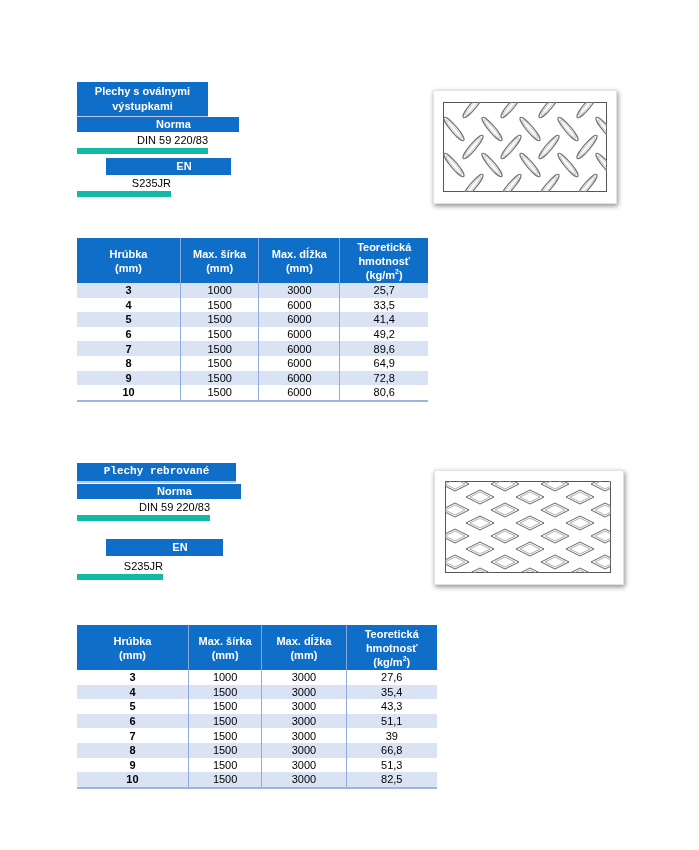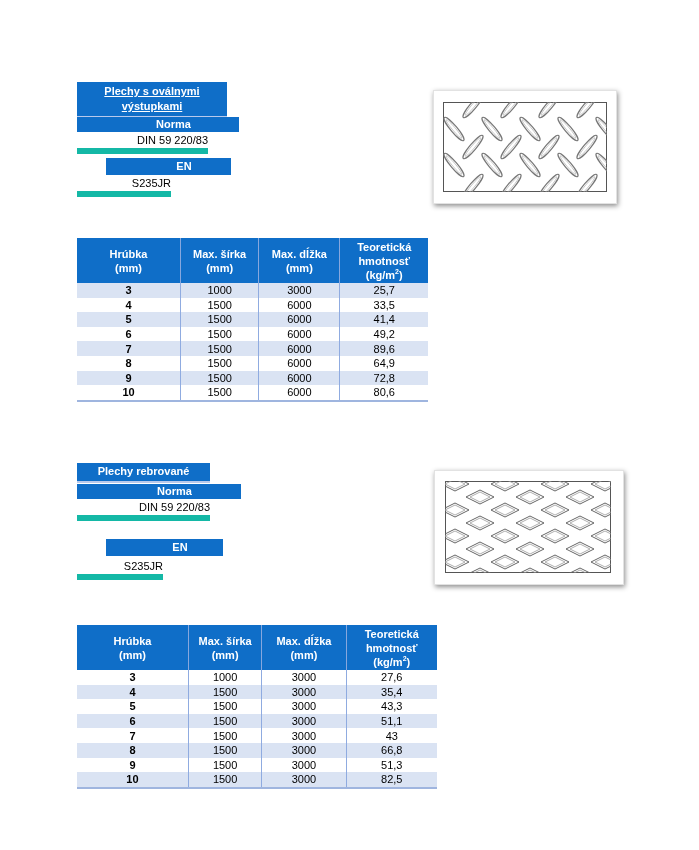--- a/index.html
+++ b/index.html
@@ -20,21 +20,21 @@
   table.spec td:first-child { border-left: none; font-weight: bold; }
   table.spec tr.alt td { background: #dae3f3; }
   table.spec tr.last td { border-bottom: 2px solid #9fb5df; }
   sup { font-size: 7px; line-height: 0; }
   .plate { position: absolute; background: #fff; box-shadow: 1px 2px 5px rgba(0,0,0,0.45); border: 1px solid #e2e2e2; }
   .plate svg { position: absolute; }
 </style>
 </head>
 <body>
 
-<div class="abs hdr title-box" style="left:77px; top:82px; width:150px;text-decoration:underline;">
+<div class="abs hdr title-box" style="left:77px; top:82px; width:131px;">
   <div>Plechy s oválnymi</div>
   <div>výstupkami</div>
 </div>
 <div class="abs hdr norma-box" style="left:77px; top:117px; width:131px;">Norma</div>
 <div class="abs valcell val-line" style="left:77px; top:132px; width:131px;">DIN 59 220/83</div>
 
 <div class="abs hdr en-box" style="left:77px; top:158px; width:94px;">EN</div>
 <div class="abs valcell val-line" style="left:77px; top:175px; width:94px;">S235JR</div>
 
 <div class="plate" style="left:433px; top:90px; width:182px; height:112px;">
@@ -143,21 +143,21 @@
       </tr>
       <tr class="last">
         <td>10</td>
         <td>1500</td>
         <td>6000</td>
         <td>80,6</td>
       </tr>
     </tbody>
 </table>
 
-<div class="abs hdr title-box" style="left:77px; top:463px; width:133px; padding:1px 0 2px 0;">
+<div class="abs hdr title-box" style="left:77px; top:463px; width:159px; padding:1px 0 2px 0;font-family:Liberation Mono, monospace;">
   <div>Plechy rebrované</div>
 </div>
 <div class="abs hdr norma-box" style="left:77px; top:484px; width:133px;">Norma</div>
 <div class="abs valcell val-line" style="left:77px; top:499px; width:133px;">DIN 59 220/83</div>
 
 <div class="abs hdr en-box" style="left:77px; top:539px; width:86px;">EN</div>
 <div class="abs valcell val-line" style="left:77px; top:558px; width:86px;">S235JR</div>
 
 <div class="plate" style="left:434px; top:470px; width:188px; height:113px;">
   <svg width="166" height="92" style="left:10px; top:10px;" viewBox="0 0 166 92">
@@ -248,21 +248,21 @@
       <tr class="alt">
         <td>6</td>
         <td>1500</td>
         <td>3000</td>
         <td>51,1</td>
       </tr>
       <tr>
         <td>7</td>
         <td>1500</td>
         <td>3000</td>
-        <td>43</td>
+        <td>39</td>
       </tr>
       <tr class="alt">
         <td>8</td>
         <td>1500</td>
         <td>3000</td>
         <td>66,8</td>
       </tr>
       <tr>
         <td>9</td>
         <td>1500</td>

